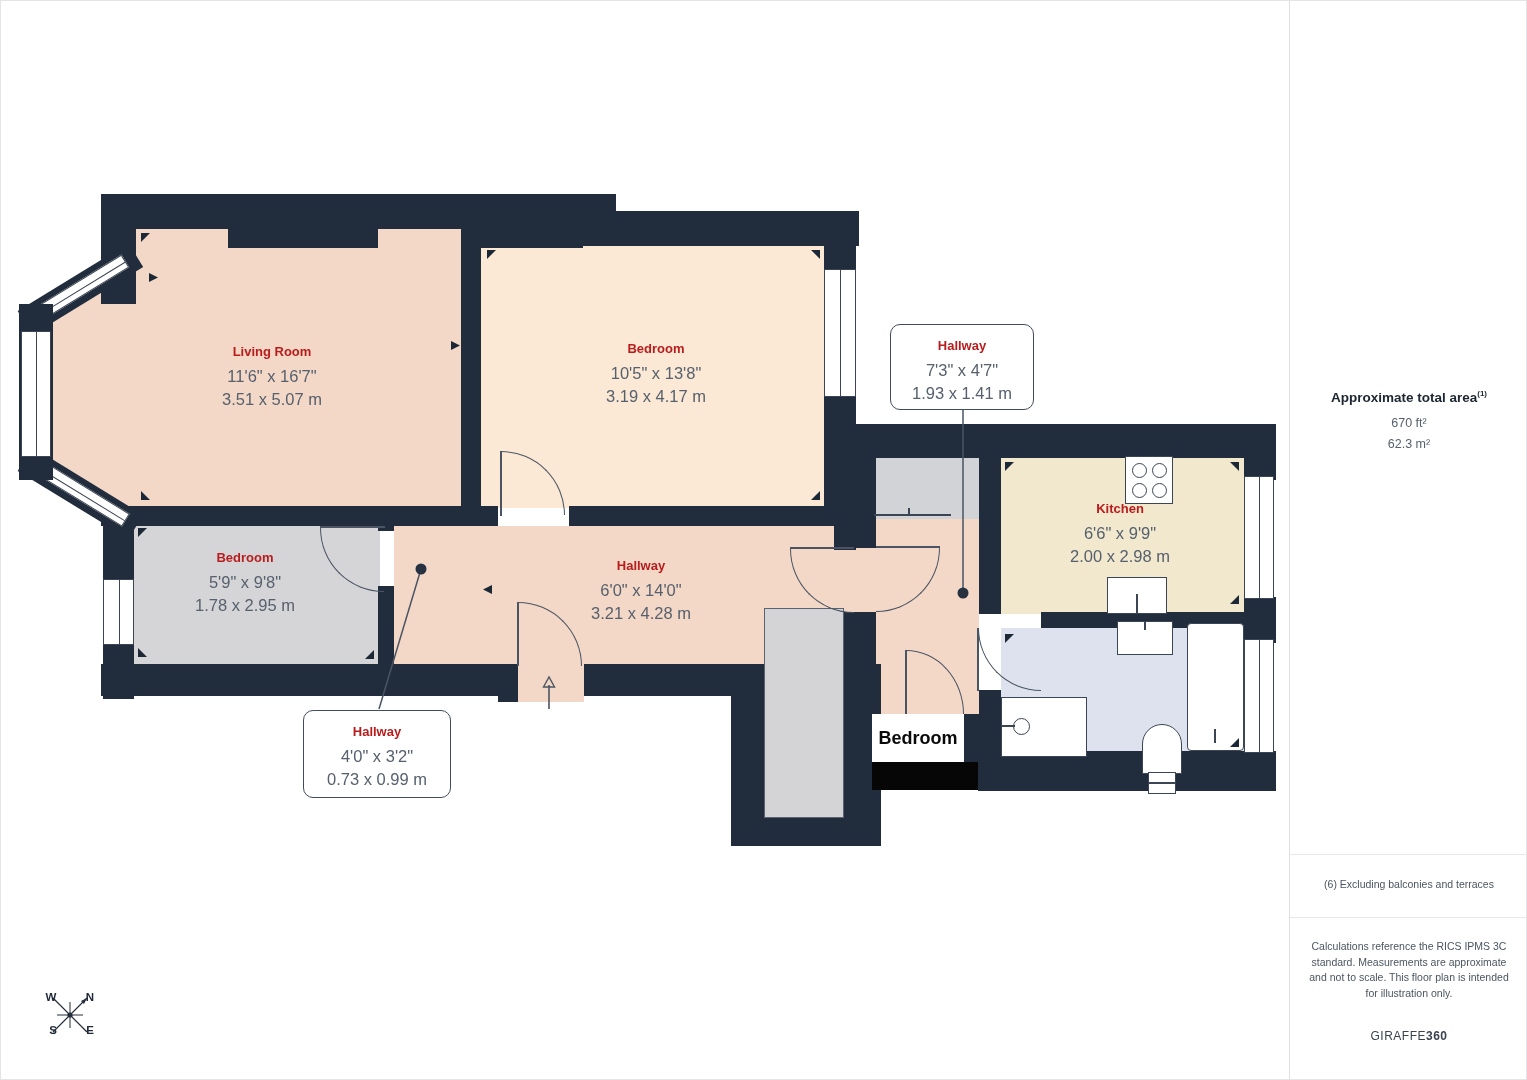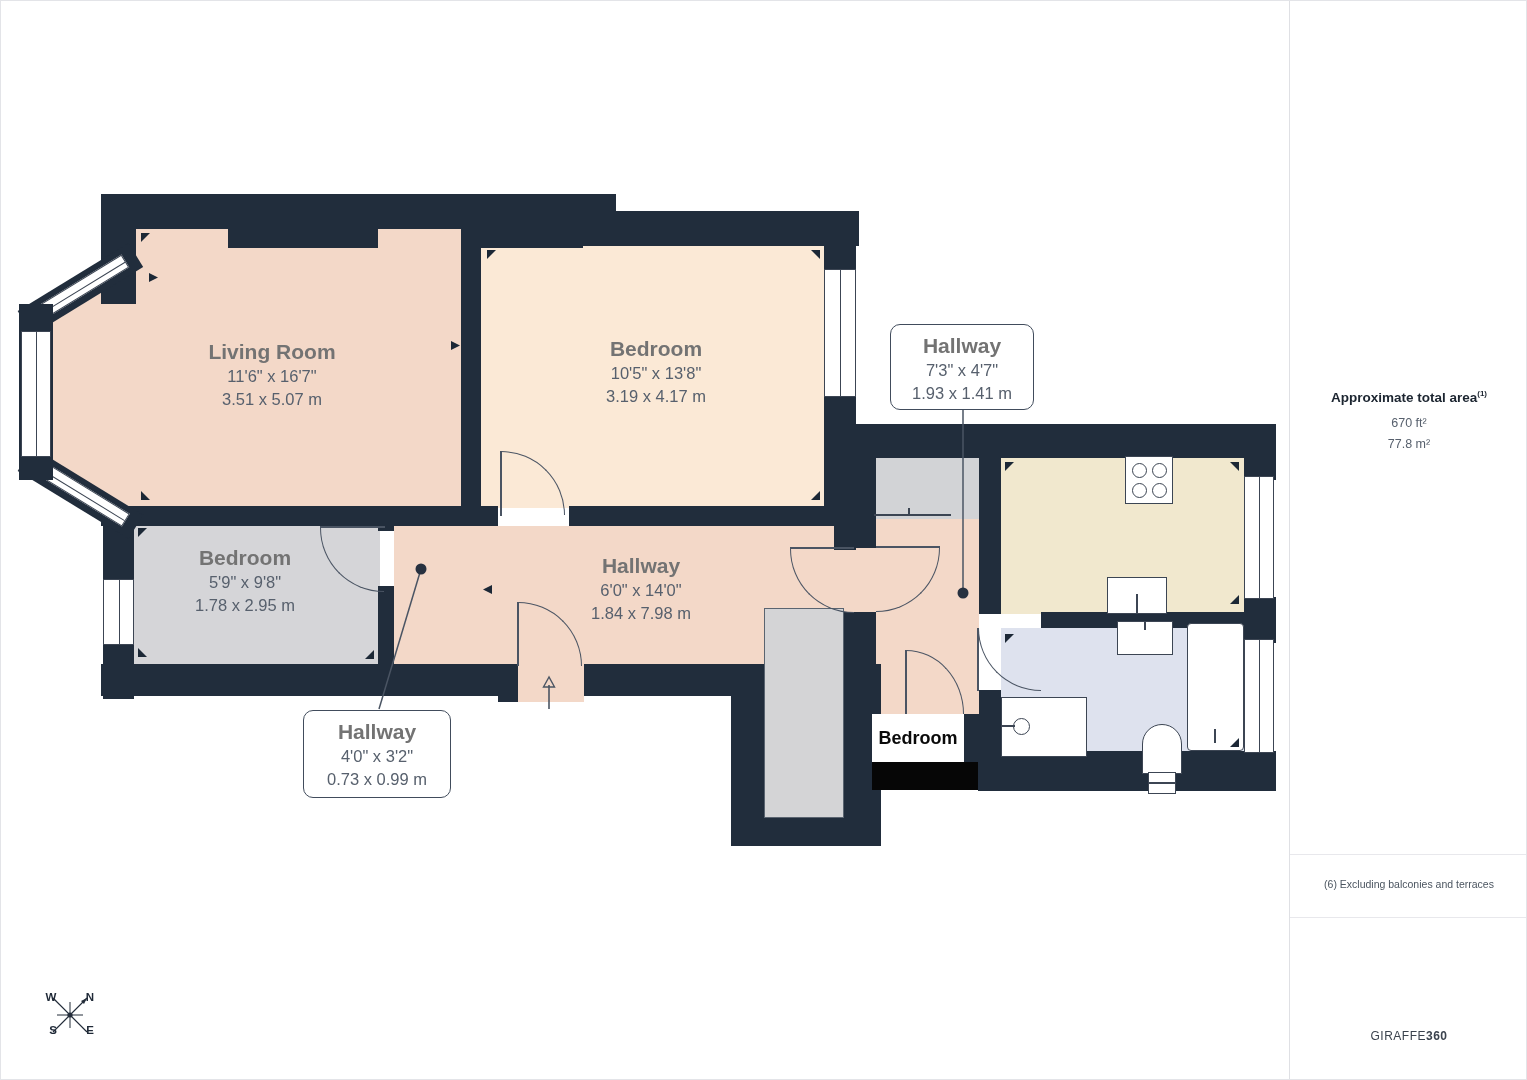--- a/index.html
+++ b/index.html
@@ -33,21 +33,21 @@
   
   .tri{position:absolute;width:9px;height:9px;background:#1c2836;}
   .tri.ul{clip-path:polygon(0 0,100% 0,0 100%);}
   .tri.ur{clip-path:polygon(0 0,100% 0,100% 100%);}
   .tri.dl{clip-path:polygon(0 0,0 100%,100% 100%);}
   .tri.dr{clip-path:polygon(100% 0,100% 100%,0 100%);}
   .tri.r{clip-path:polygon(0 0,100% 50%,0 100%);}
   .tri.l{clip-path:polygon(100% 0,0 50%,100% 100%);}
   
   .lbl{position:absolute;text-align:center;z-index:40;}
-  .nm{font-size:21px;font-weight:700;color:#737373;line-height:27px;}
+  .nm{font-size:13px;font-weight:700;color:#b91c1c;line-height:27px;}
   .dm{font-size:16.5px;color:#57606d;line-height:23px;}
   .callout{position:absolute;background:#fff;border:1.5px solid #414c5c;border-radius:10px;text-align:center;z-index:41;padding-top:7px;box-sizing:border-box;}
   .laundrybox{position:absolute;background:#fff;z-index:42;display:flex;align-items:center;justify-content:center;font-weight:700;font-size:18px;color:#0a0a0a;}
   
   #overlay{position:absolute;left:0;top:0;z-index:35;pointer-events:none;}
   
   #sidebar{position:absolute;left:1288px;top:0;width:239px;height:1080px;border-left:1px solid #dfe0e4;box-sizing:border-box;background:#fff;}
   .sb-title{position:absolute;top:388px;left:0;width:100%;text-align:center;font-size:13.5px;font-weight:700;color:#1c2530;}
   .sb-title sup{font-size:8px;}
   .sb-val{position:absolute;left:0;width:100%;text-align:center;font-size:12.5px;color:#57606d;}
@@ -224,21 +224,26 @@
     <div class="dm">3.19 x 4.17 m</div>
   </div>
   <div class="lbl" style="left:124px;top:543px;width:240px;">
     <div class="nm">Bedroom</div>
     <div class="dm">5'9" x 9'8"</div>
     <div class="dm">1.78 x 2.95 m</div>
   </div>
   <div class="lbl" style="left:520px;top:551px;width:240px;">
     <div class="nm">Hallway</div>
     <div class="dm">6'0" x 14'0"</div>
-    <div class="dm">1.84 x 7.98 m</div>
+    <div class="dm">3.21 x 4.28 m</div>
+  </div>
+  <div class="lbl" style="left:999px;top:494px;width:240px;">
+    <div class="nm">Kitchen</div>
+    <div class="dm">6'6" x 9'9"</div>
+    <div class="dm">2.00 x 2.98 m</div>
   </div>
 
   <div class="callout" style="left:889px;top:323px;width:144px;height:86px;">
     <div class="nm">Hallway</div>
     <div class="dm">7'3" x 4'7"</div>
     <div class="dm">1.93 x 1.41 m</div>
   </div>
   <div class="callout" style="left:302px;top:709px;width:148px;height:88px;">
     <div class="nm">Hallway</div>
     <div class="dm">4'0" x 3'2"</div>
@@ -247,22 +252,23 @@
 
   <div class="laundrybox" style="left:871px;top:713px;width:92px;height:48px;">
     <span>Bedroom</span>
   </div>
 
   <aside id="sidebar">
     <div class="sb-title">
       <span>Approximate total area</span><sup>(1)</sup>
     </div>
     <div class="sb-val" style="top:415px;">670 ft²</div>
-    <div class="sb-val" style="top:436px;">77.8 m²</div>
+    <div class="sb-val" style="top:436px;">62.3 m²</div>
     <div class="sb-div" style="top:853px;"></div>
     <div class="sb-foot">(6) Excluding balconies and terraces</div>
     <div class="sb-div" style="top:916px;"></div>
+    <div class="sb-disc">Calculations reference the RICS IPMS 3C standard. Measurements are approximate and not to scale. This floor plan is intended for illustration only.</div>
     <div class="sb-brand">
       <span>GIRAFFE</span><b>360</b>
     </div>
   </aside>
 
 </div>
 
 </body></html>

